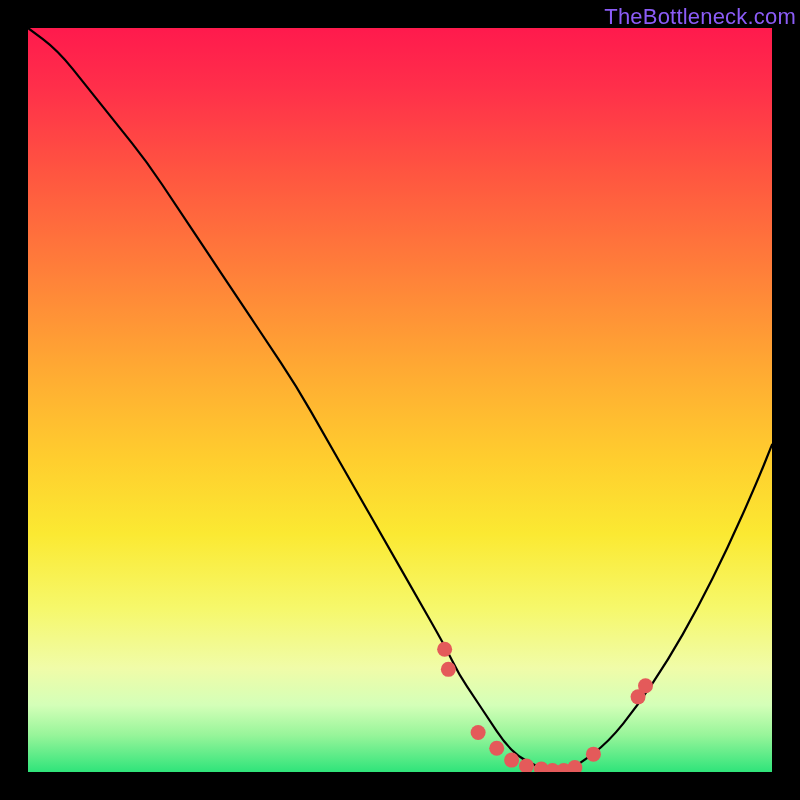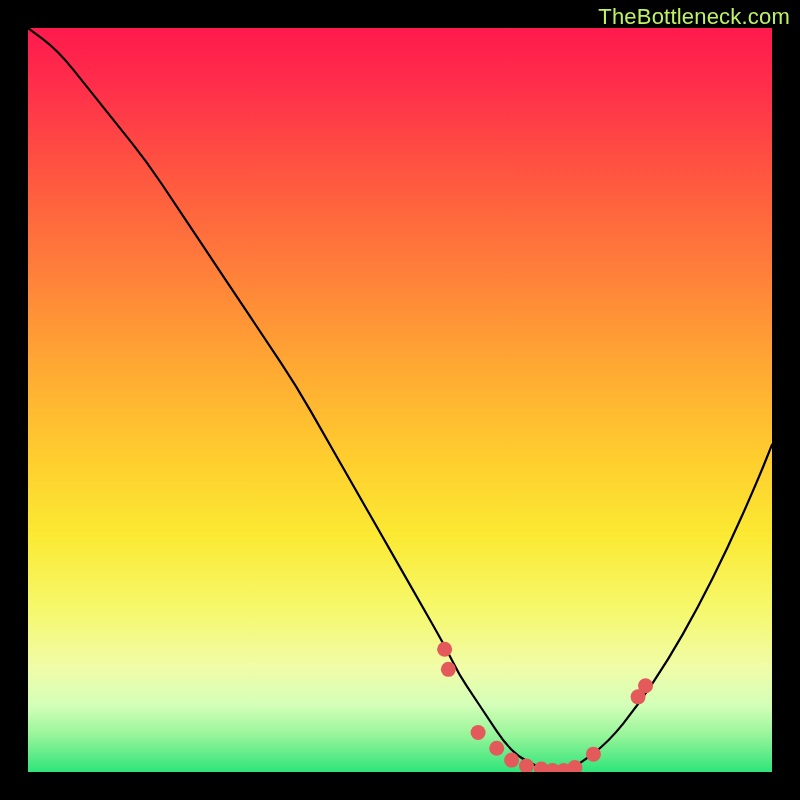--- a/index.html
+++ b/index.html
@@ -38,22 +38,22 @@
       #f6f86b 78%,
       #f0fca8 86%,
       #d4ffb8 91%,
       #98f59a 95%,
       #2fe47a 100%
     );
   }
   .watermark {
     position: absolute;
     top: 4px;
-    right: 10px;
-    color: #bef264;
+    right: 4px;
+    color: #8b5cf6;
     font-size: 22px;
     font-weight: 500;
     letter-spacing: 0.2px;
     user-select: none;
   }
   svg.curve {
     position: absolute;
     left: 0;
     top: 0;
     width: 744px;

